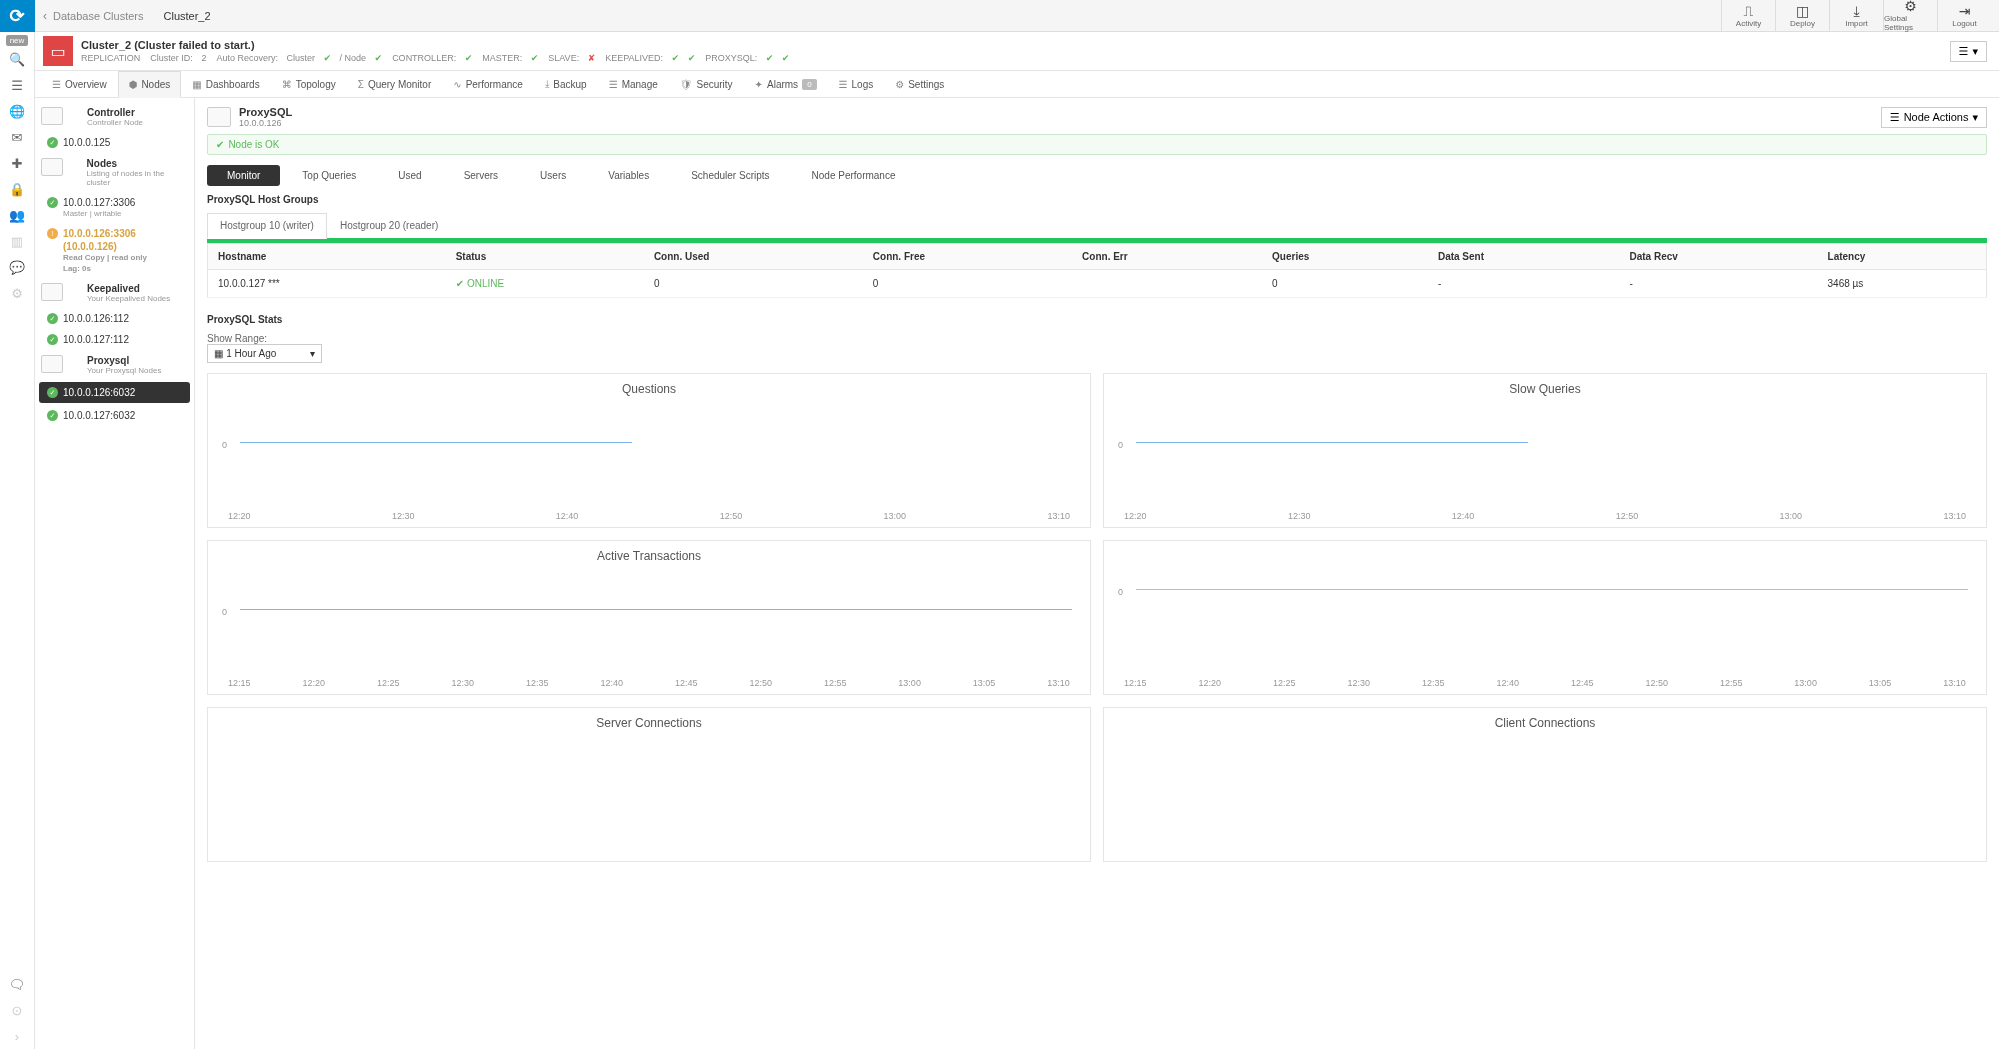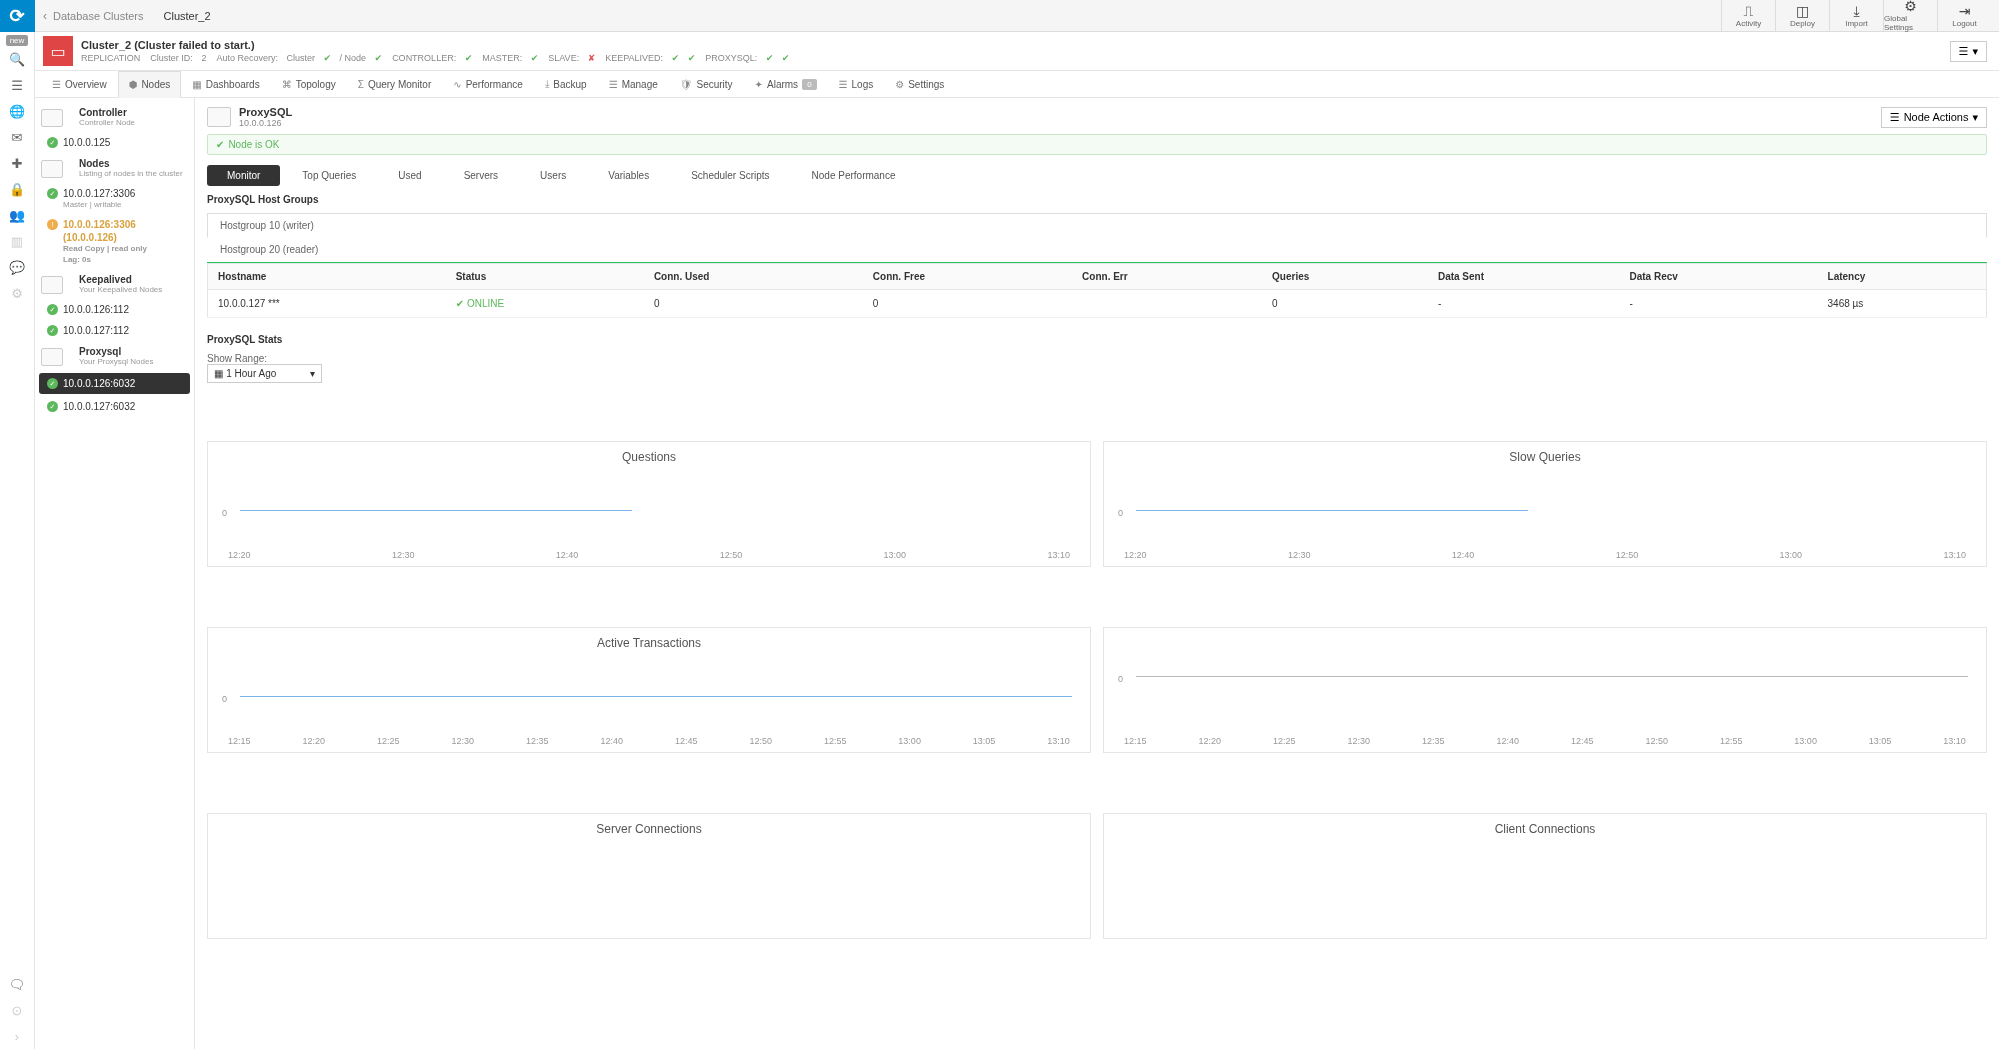--- a/index.html
+++ b/index.html
@@ -30,21 +30,21 @@
 .chk-red { color: #d9534f; }
 .banner-actions { margin-left: auto; margin-right: 12px; }
 .banner-btn { border: 1px solid #ccc; background: #fff; padding: 3px 8px; font-size: 11px; cursor: pointer; display: inline-flex; align-items: center; gap: 4px; }
 .tab-row { display: flex; border-bottom: 1px solid #e5e5e5; background: #fff; padding: 0 6px; }
 .tab-row .tab { display: flex; align-items: center; gap: 4px; padding: 6px 10px; font-size: 10px; color: #555; cursor: pointer; border: 1px solid transparent; }
 .tab-row .tab.active { background: #f5f5f5; border: 1px solid #ddd; border-bottom: 1px solid #f5f5f5; margin-bottom: -1px; }
 .tab-row .tab .ticon { font-size: 10px; color: #888; }
 .tab-row .tab .badge { background: #bbb; color: #fff; font-size: 8px; padding: 1px 5px; border-radius: 2px; }
 .content-row { flex: 1; display: flex; overflow: hidden; }
 .node-tree { width: 160px; border-right: 1px solid #e5e5e5; overflow-y: auto; padding: 4px 0; }
-.tree-group { display: flex; align-items: flex-end; gap: 16px; padding: 5px 6px; }
+.tree-group { display: flex; align-items: flex-start; gap: 24px; padding: 5px 6px; }
 .tree-group .grp-icon { width: 22px; height: 18px; border: 1px solid #ccc; border-radius: 2px; background: #f9f9f9; }
 .tree-group .grp-text .grp-title { font-size: 10px; font-weight: bold; color: #333; }
 .tree-group .grp-text .grp-sub { font-size: 8px; color: #999; }
 .tree-item { display: flex; align-items: flex-start; gap: 5px; padding: 4px 6px 4px 12px; font-size: 10px; cursor: pointer; }
 .tree-item .status-dot { width: 11px; height: 11px; border-radius: 50%; display: inline-flex; align-items: center; justify-content: center; color: #fff; font-size: 7px; flex-shrink: 0; margin-top: 1px; }
 .dot-green { background: #5cb85c; }
 .dot-yellow { background: #f0ad4e; }
 .tree-item .item-text { line-height: 1.3; }
 .tree-item .item-sub { font-size: 8px; color: #999; display: block; }
 .tree-item.warn .item-text { color: #d9a23e; font-weight: bold; }
@@ -53,31 +53,31 @@
 .detail-head { display: flex; align-items: center; gap: 8px; margin-bottom: 6px; }
 .detail-head .nd-icon { width: 24px; height: 20px; border: 1px solid #ccc; background: #f9f9f9; border-radius: 2px; }
 .detail-head .nd-title { font-size: 11px; font-weight: bold; }
 .detail-head .nd-sub { font-size: 9px; color: #888; }
 .detail-head .nd-actions { margin-left: auto; }
 .node-ok { border: 1px solid #c8e6c9; background: #f4fbf4; color: #5cb85c; padding: 4px 8px; font-size: 10px; border-radius: 2px; margin-bottom: 10px; display: flex; align-items: center; gap: 4px; }
 .subtab-row { display: flex; gap: 2px; margin: 10px 0 8px; }
 .subtab { padding: 5px 20px; font-size: 10px; color: #555; cursor: pointer; border-radius: 3px; }
 .subtab.active { background: #333; color: #fff; }
 .section-title { font-size: 10px; font-weight: bold; margin: 8px 0; }
-.hg-tabs { display: flex; border-bottom: 1px solid #22c55e; flex-direction: column; }
+.hg-tabs { display: flex; border-bottom: 5px solid #22c55e; }
 .hg-tab { padding: 6px 12px; font-size: 10px; color: #666; cursor: pointer; border: 1px solid transparent; }
 .hg-tab.active { border: 1px solid #ddd; border-bottom: 1px solid #fff; margin-bottom: -1px; background: #fff; }
 table.data { width: 100%; border-collapse: collapse; margin-bottom: 16px; border: 1px solid #e5e5e5; }
 table.data th { text-align: left; font-size: 10px; font-weight: bold; padding: 7px 10px; background: #fafafa; border-bottom: 1px solid #e5e5e5; }
 table.data td { font-size: 10px; padding: 8px 10px; border-bottom: 1px solid #f0f0f0; }
 .status-online { color: #5cb85c; }
 .range-row { font-size: 10px; color: #666; margin-bottom: 0; }
 .range-select { border: 1px solid #ccc; padding: 3px 6px; font-size: 10px; width: 115px; display: inline-flex; align-items: center; gap: 4px; cursor: pointer; justify-content: space-between; }
 .charts-grid { display: grid; grid-template-columns: 1fr 1fr; gap: 12px; }
-.chart-box { border: 1px solid #e5e5e5; background: #fff; padding: 8px; height: 126px; position: relative; margin-top: 48px; }
+.chart-box { border: 1px solid #e5e5e5; background: #fff; padding: 8px; height: 155px; position: relative; }
 .chart-title { text-align: center; font-size: 12px; color: #555; margin-bottom: 6px; }
 .chart-body { position: relative; height: 100px; }
 .chart-body .yaxis { position: absolute; left: 6px; top: 38px; font-size: 9px; color: #999; }
 .chart-body .flatline { position: absolute; left: 24px; right: 10px; top: 40px; height: 1px; background: #7cb5ec; }
 .chart-body .greyline { background: #bbb; }
 .chart-xaxis { display: flex; justify-content: space-between; padding: 0 20px; font-size: 9px; color: #999; position: absolute; bottom: 6px; left: 0; right: 0; }
 </style>
 </head>
 <body>
 

